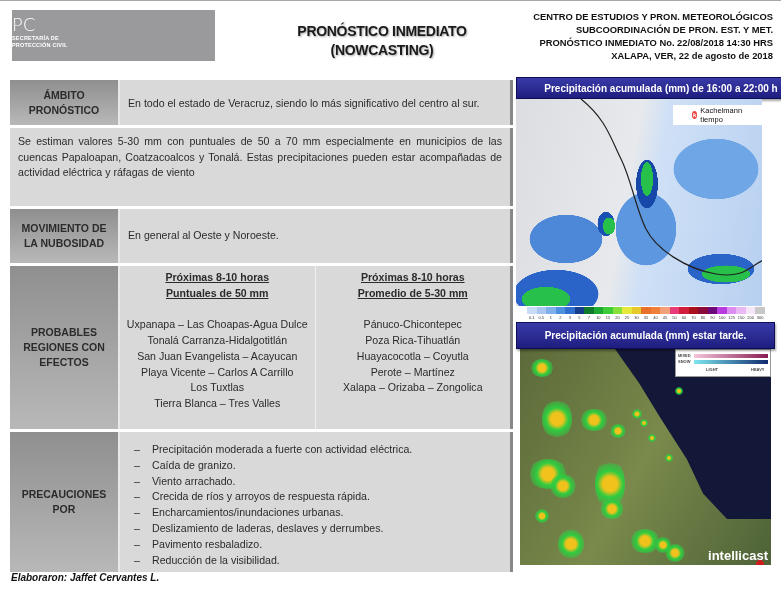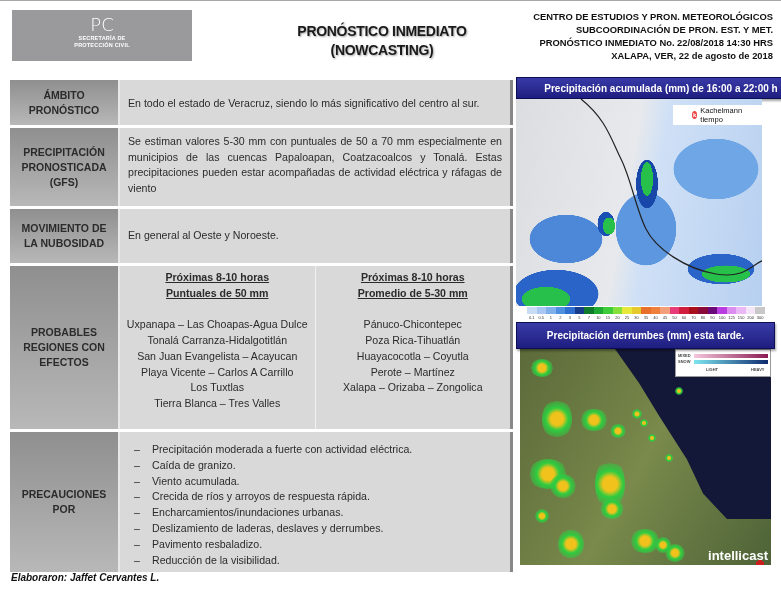--- a/index.html
+++ b/index.html
@@ -1,20 +1,20 @@
 <!DOCTYPE html>
 <html><head>
 <meta charset="utf-8">
 <style>
   * { box-sizing: border-box; margin: 0; padding: 0; }
   html, body { width: 781px; height: 592px; background: #ffffff; overflow: hidden; }
   body { position: relative; font-family: "Liberation Sans", sans-serif; color: #222; }
   .topline { position: absolute; left: 0; top: 0; width: 781px; height: 1px; background: #a8a8a8; }
 
-  .logo { position: absolute; left: 12px; top: 10px; width: 180px; height: 51px; background: #9a9a9c; color: #fff; text-align: center; }
+  .logo { position: absolute; left: 12px; top: 10px; width: 203px; height: 51px; background: #9a9a9c; color: #fff; }
   .logo .pc { font-family: "DejaVu Sans", sans-serif; font-size: 18px; font-weight: 300; margin-top: 5px; line-height: 20px; }
   .logo .sub { font-size: 5.5px; font-weight: bold; line-height: 7px; letter-spacing: 0.2px; }
 
   .title { position: absolute; left: 262px; top: 22px; width: 240px; text-align: center; font-weight: bold; font-size: 14px; line-height: 19px; color: #1a1a1a; text-shadow: 1px 1px 2px rgba(0,0,0,0.35); letter-spacing: -0.3px; }
 
   .org { position: absolute; right: 8px; top: 10px; width: 290px; text-align: right; font-size: 9.4px; font-weight: bold; line-height: 13px; color: #111; }
 
   .table { position: absolute; left: 10px; top: 80px; width: 503px; }
   .row { display: flex; margin-bottom: 3px; }
   .lbl { width: 110px; background: linear-gradient(to bottom, #8f8f8f, #b8b8b8); display: flex; align-items: center; justify-content: center; text-align: center; font-weight: bold; font-size: 10.5px; line-height: 15px; color: #2b2b2b; padding: 2px 4px; border-right: 2px solid #e8e8e8; }
@@ -104,21 +104,20 @@
   <div>PRONÓSTICO INMEDIATO No. 22/08/2018 14:30 HRS</div>
   <div>XALAPA, VER, 22 de agosto de 2018</div>
 </div>
 
 <div class="table">
   <div class="row r1">
     <div class="lbl">ÁMBITO PRONÓSTICO</div>
     <div class="cnt">En todo el estado de Veracruz, siendo lo más significativo del centro al sur.</div>
   </div>
   <div class="row r2">
-    <div class="lbl">PRECIPITACIÓN PRONOSTICADA (GFS)</div>
     <div class="cnt">Se estiman valores 5-30 mm con puntuales de 50 a 70 mm especialmente en municipios de las cuencas Papaloapan, Coatzacoalcos y Tonalá. Estas precipitaciones pueden estar acompañadas de actividad eléctrica y ráfagas de viento</div>
   </div>
   <div class="row r3">
     <div class="lbl">MOVIMIENTO DE LA NUBOSIDAD</div>
     <div class="cnt">En general al Oeste y Noroeste.</div>
   </div>
   <div class="row r4">
     <div class="lbl">PROBABLES REGIONES CON EFECTOS</div>
     <div class="cnt cols">
       <div class="col">
@@ -151,21 +150,21 @@
         <li>
             <span class="dash">–</span>
             <span>Precipitación moderada a fuerte con actividad eléctrica.</span>
           </li>
         <li>
             <span class="dash">–</span>
             <span>Caída de granizo.</span>
           </li>
         <li>
             <span class="dash">–</span>
-            <span>Viento acumulada.</span>
+            <span>Viento arrachado.</span>
           </li>
         <li>
             <span class="dash">–</span>
             <span>Crecida de ríos y arroyos de respuesta rápida.</span>
           </li>
         <li>
             <span class="dash">–</span>
             <span>Encharcamientos/inundaciones urbanas.</span>
           </li>
         <li>
@@ -247,21 +246,21 @@
       <span>80</span>
       <span>90</span>
       <span>100</span>
       <span>125</span>
       <span>150</span>
       <span>200</span>
       <span>300</span>
     </div>
 </div>
 
-<div class="panel-title pt2">Precipitación derrumbes (mm) esta tarde.</div>
+<div class="panel-title pt2">Precipitación acumulada (mm) estar tarde.</div>
 <div class="map2">
   <div class="sea"></div>
   <div class="cell" style="left:10px;top:10px;width:24px;height:18px;"></div>
   <div class="cell" style="left:22px;top:50px;width:30px;height:40px;"></div>
   <div class="cell" style="left:60px;top:60px;width:28px;height:22px;"></div>
   <div class="cell" style="left:8px;top:110px;width:40px;height:30px;"></div>
   <div class="cell" style="left:30px;top:125px;width:26px;height:24px;"></div>
   <div class="cell" style="left:75px;top:110px;width:30px;height:50px;"></div>
   <div class="cell" style="left:80px;top:150px;width:24px;height:20px;"></div>
   <div class="cell" style="left:90px;top:75px;width:16px;height:14px;"></div>

